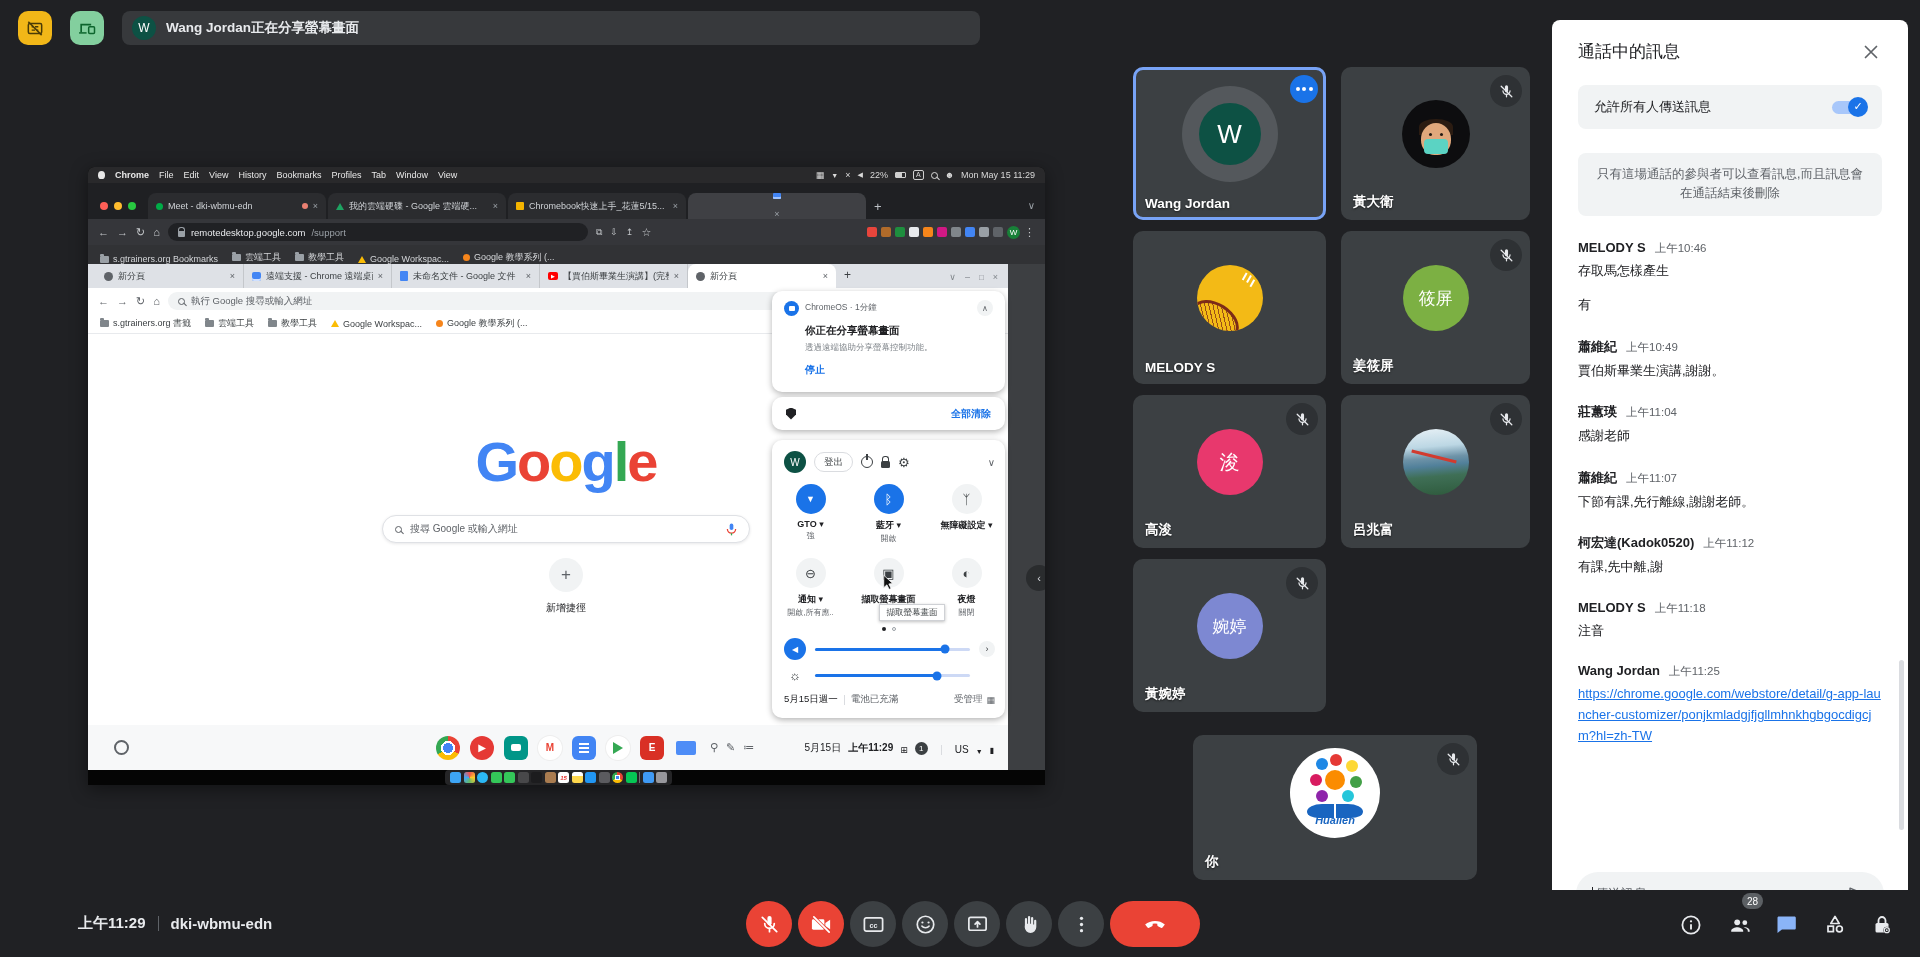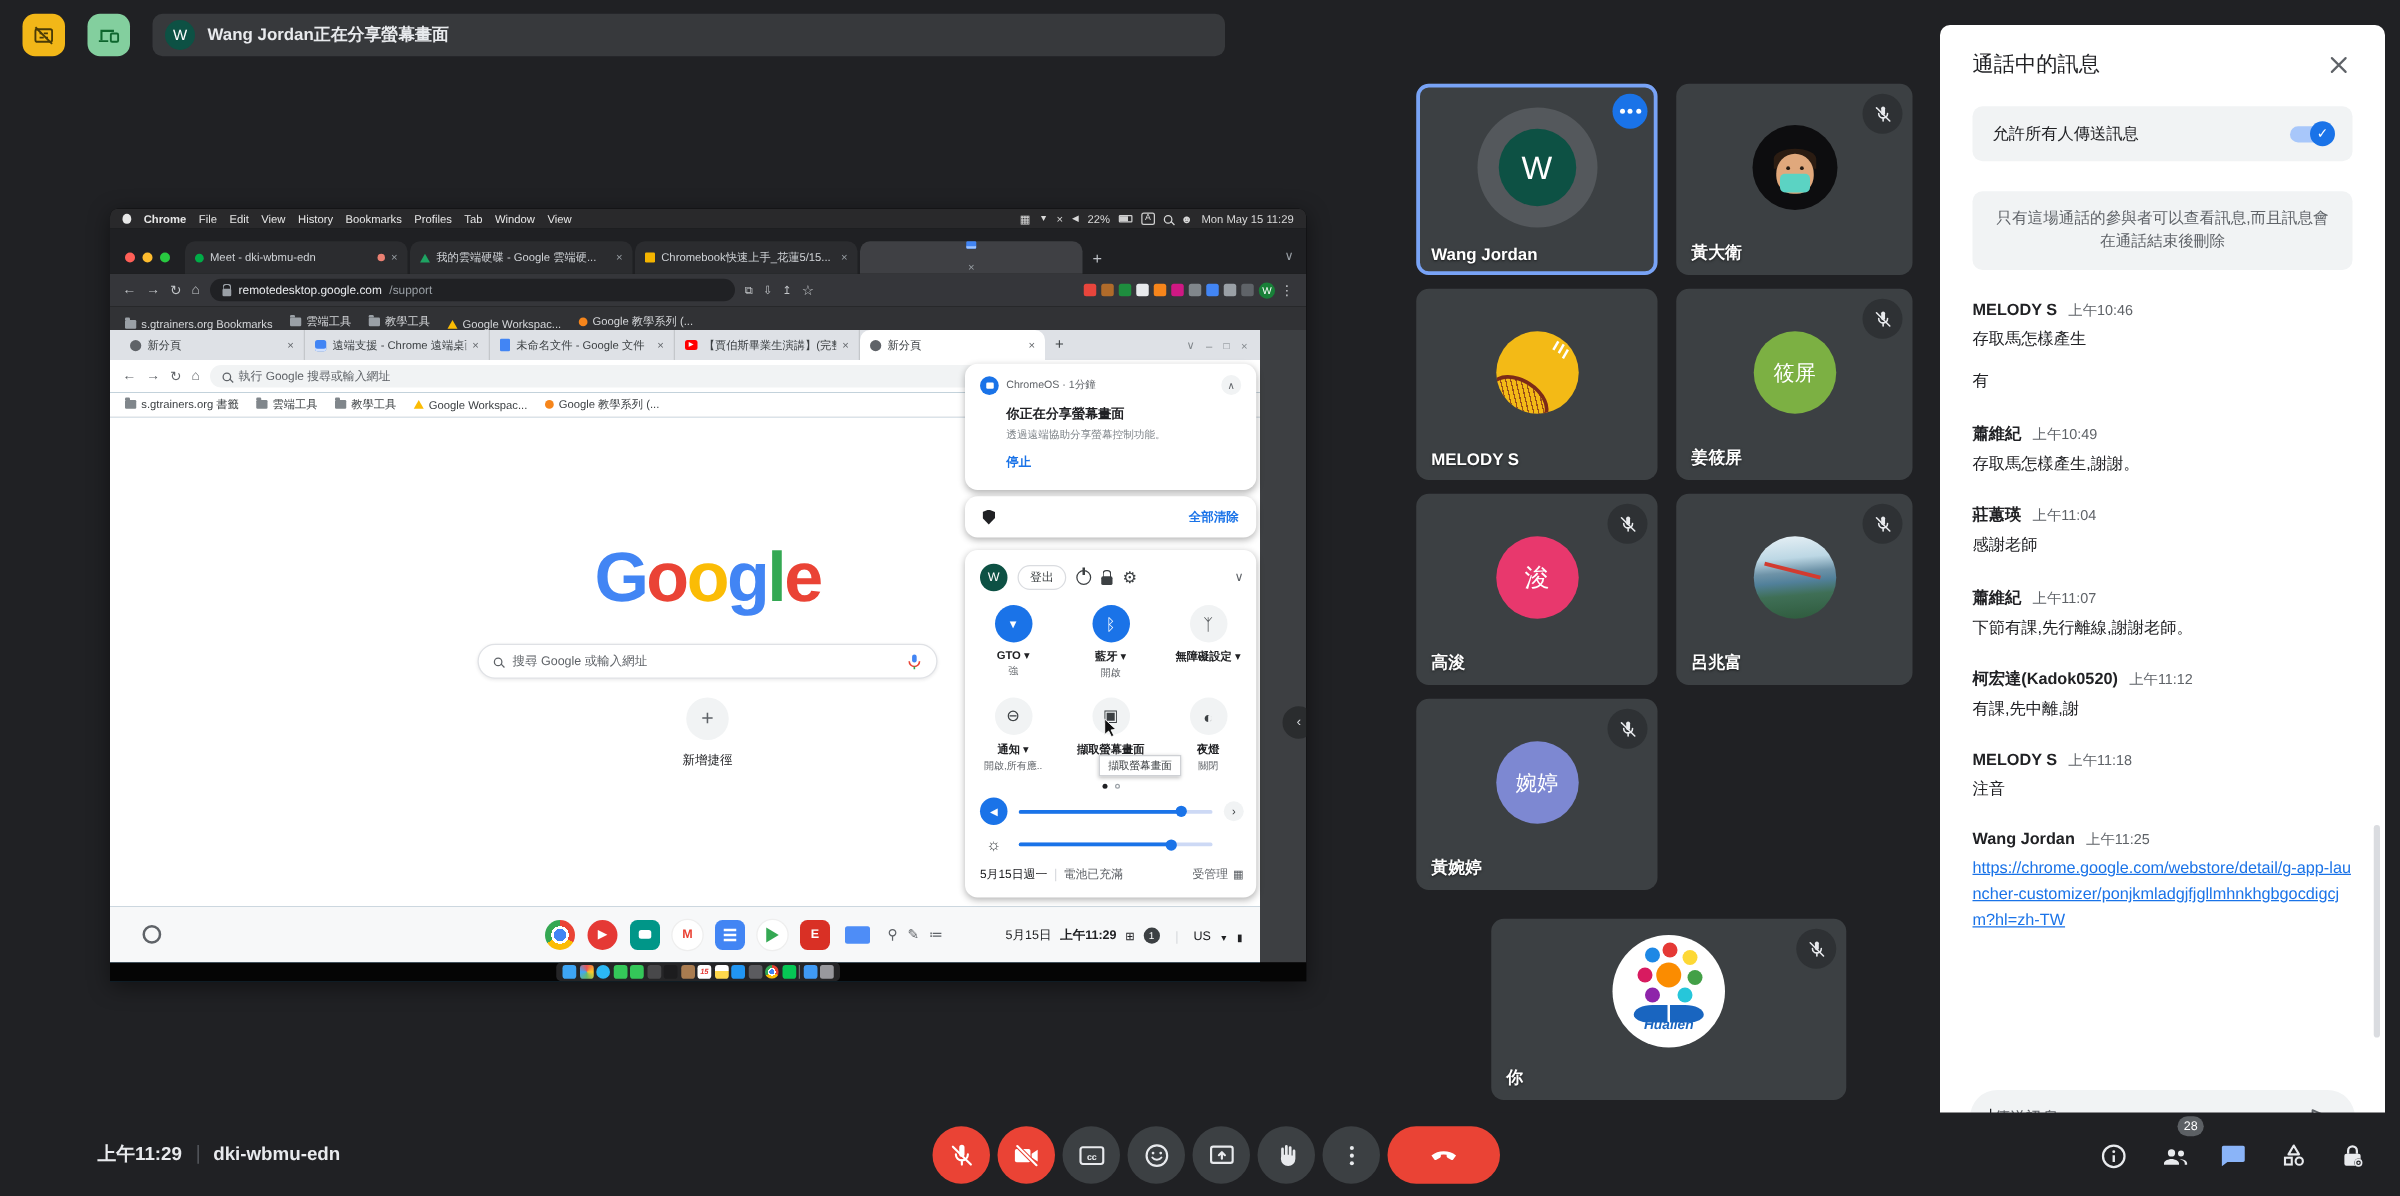--- a/index.html
+++ b/index.html
@@ -42,21 +42,21 @@
   .locksm::before{content:"";position:absolute;width:5px;height:5px;border:1.2px solid #9aa0a6;border-bottom:none;border-radius:3px 3px 0 0;top:-4px;left:0px;}
   .exts{display:flex;gap:4px;align-items:center;margin-left:auto;}
   .ext{width:10px;height:10px;border-radius:2px;}
   .wprof{width:13px;height:13px;border-radius:50%;background:#188038;color:#fff;font-size:8px;display:flex;align-items:center;justify-content:center;}
 
   .o-bm{position:absolute;left:0;top:78px;width:957px;height:19px;background:#313235;display:flex;align-items:flex-end;gap:14px;padding:0 12px;color:#d5d7da;font-size:9px;}
   .fold{display:inline-block;width:9px;height:7px;background:#9aa0a6;border-radius:1px;position:relative;margin-right:4px;vertical-align:-1px;}
   .fold::before{content:"";position:absolute;top:-2px;left:0;width:4px;height:2px;background:#9aa0a6;border-radius:1px 1px 0 0;}
   .bmi{display:flex;align-items:center;white-space:nowrap;}
 
-  .inner{position:absolute;left:0;top:97px;width:920px;height:530px;background:#0c4a6e;}
+  .inner{position:absolute;left:0;top:97px;width:920px;height:530px;background:#fca5a5;}
   .gutter{position:absolute;left:920px;top:97px;width:37px;height:506px;background:#3d3f42;}
   .handle{position:absolute;left:938px;top:398px;width:26px;height:26px;border-radius:50%;background:#2a2c2e;color:#d7dade;display:flex;align-items:center;justify-content:center;font-size:11px;z-index:7;}
 
   .i-tabs{position:absolute;left:0;top:0;width:920px;height:24px;background:#dee1e6;display:flex;align-items:flex-end;padding-left:8px;}
   .i-tab{height:24px;width:148px;display:flex;align-items:center;gap:5px;padding:0 8px;color:#3c4043;font-size:9px;border-right:1px solid #c4c7cb;}
   .i-tab.active{background:#fff;border-radius:8px 8px 0 0;border-right:none;}
   .i-tab .t{white-space:nowrap;overflow:hidden;flex:1;}
   .i-tab .x{color:#5f6368;}
   .i-ctrl{margin-left:auto;display:flex;gap:9px;color:#80868b;font-size:9px;align-items:center;padding-right:10px;margin-bottom:6px;}
   .i-addr{position:absolute;left:0;top:24px;width:920px;height:26px;background:#fff;display:flex;align-items:center;gap:8px;padding:0 10px;color:#5f6368;font-size:11px;}
@@ -810,21 +810,21 @@
           <span class="tm">上午10:46</span>
         </div>
       <p>存取馬怎樣產生</p>
       <p class="sp">有</p>
     </div>
     <div class="msg">
       <div class="hd">
           <span class="au">蕭維紀</span>
           <span class="tm">上午10:49</span>
         </div>
-      <p>存取馬怎樣產生,謝謝。</p>
+      <p>賈伯斯畢業生演講,謝謝。</p>
     </div>
     <div class="msg">
       <div class="hd">
           <span class="au">莊蕙瑛</span>
           <span class="tm">上午11:04</span>
         </div>
       <p>感謝老師</p>
     </div>
     <div class="msg">
       <div class="hd">

